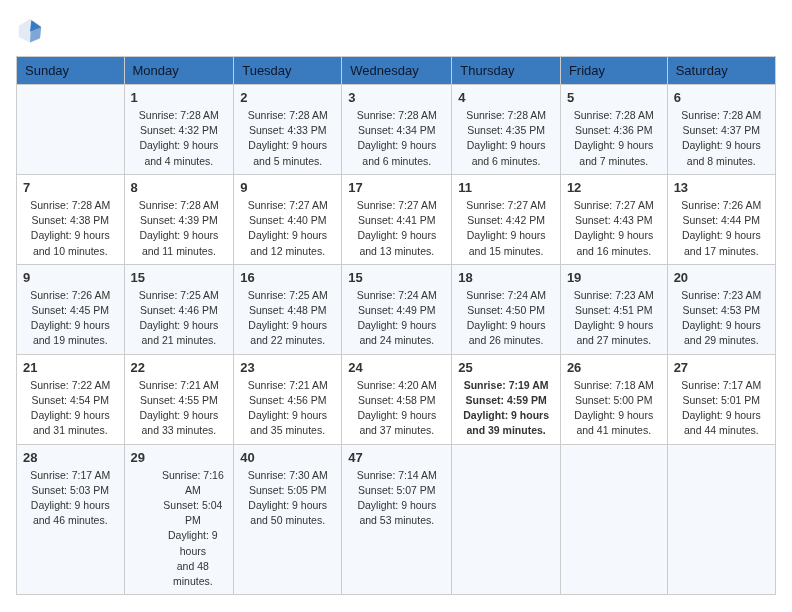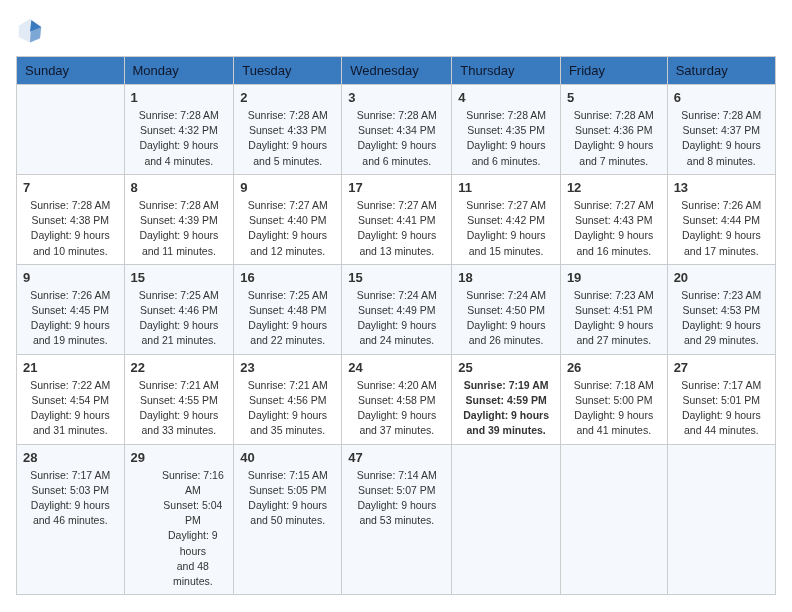--- a/index.html
+++ b/index.html
@@ -332,21 +332,21 @@
         </td>
         <td>
           <span class="day-number">29</span>
           <div class="day-info" style="white-space: pre-line; margin-left: 28px;">Sunrise: 7:16 AM
 Sunset: 5:04 PM
 Daylight: 9 hours
 and 48 minutes.</div>
         </td>
         <td>
           <span class="day-number">40</span>
-          <div class="day-info" style="white-space: pre-line;">Sunrise: 7:15 AM
+          <div class="day-info" style="white-space: pre-line;">Sunrise: 7:30 AM
 Sunset: 5:05 PM
 Daylight: 9 hours
 and 50 minutes.</div>
         </td>
         <td>
           <span class="day-number">47</span>
           <div class="day-info" style="white-space: pre-line;">Sunrise: 7:14 AM
 Sunset: 5:07 PM
 Daylight: 9 hours
 and 53 minutes.</div>

